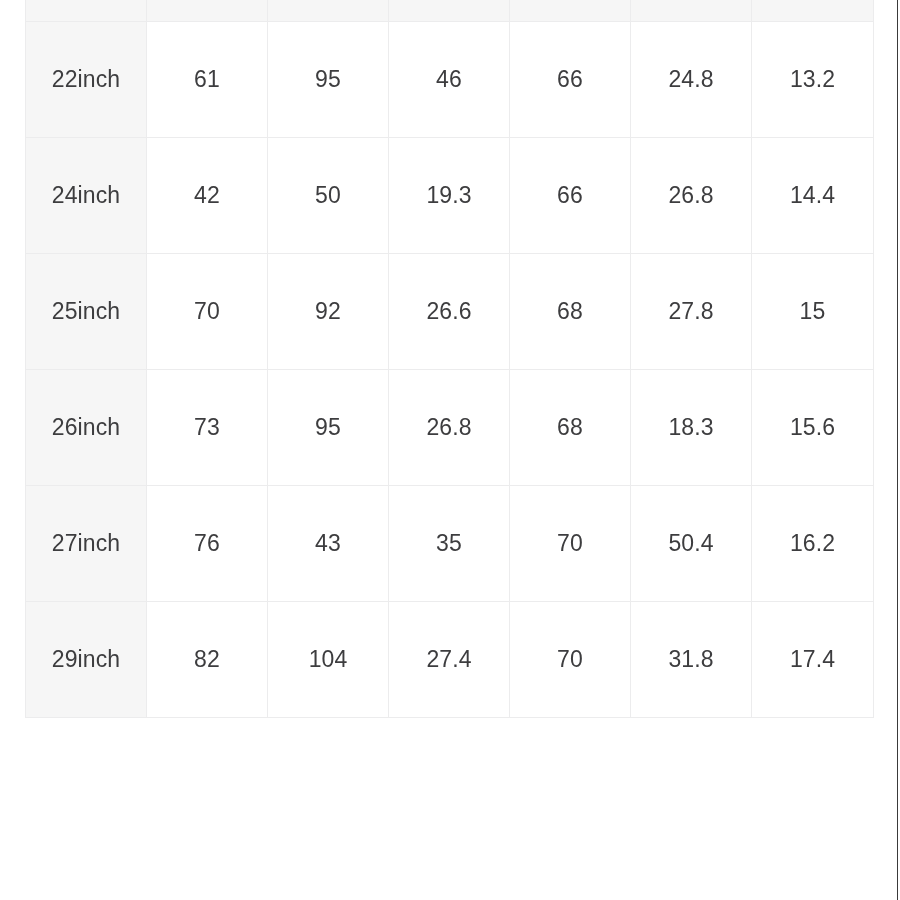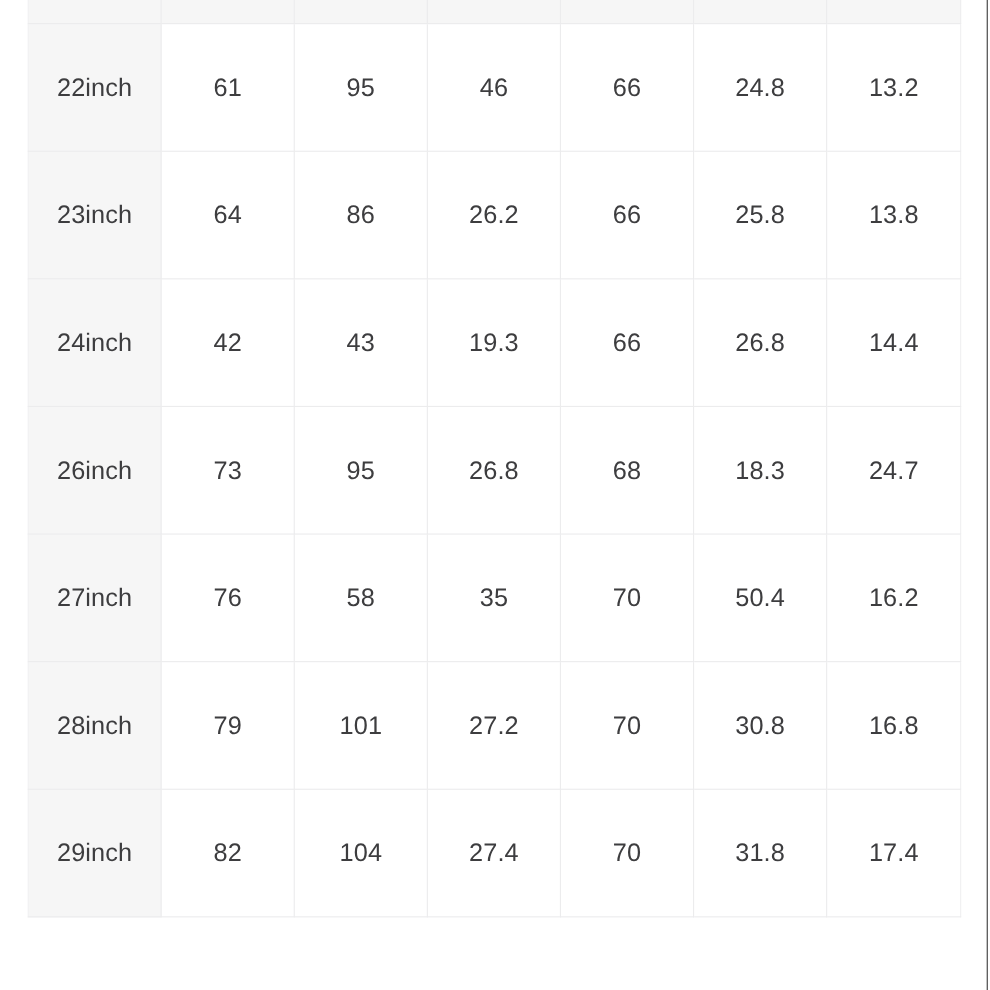--- a/index.html
+++ b/index.html
@@ -107,63 +107,54 @@
           <tr>
             <td class="size-cell">22inch</td>
             <td class="data-cell">61</td>
             <td class="data-cell">95</td>
             <td class="data-cell">46</td>
             <td class="data-cell">66</td>
             <td class="data-cell">24.8</td>
             <td class="data-cell">13.2</td>
           </tr>
           <tr>
-            <td class="size-cell">23inch</td>
-            <td class="data-cell">64</td>
-            <td class="data-cell">86</td>
-            <td class="data-cell">26.2</td>
-            <td class="data-cell">66</td>
-            <td class="data-cell">25.8</td>
-            <td class="data-cell">13.8</td>
-          </tr>
-          <tr>
             <td class="size-cell">24inch</td>
             <td class="data-cell">42</td>
-            <td class="data-cell">43</td>
+            <td class="data-cell">50</td>
             <td class="data-cell">19.3</td>
             <td class="data-cell">66</td>
             <td class="data-cell">26.8</td>
             <td class="data-cell">14.4</td>
+          </tr>
+          <tr>
+            <td class="size-cell">25inch</td>
+            <td class="data-cell">70</td>
+            <td class="data-cell">92</td>
+            <td class="data-cell">26.6</td>
+            <td class="data-cell">68</td>
+            <td class="data-cell">27.8</td>
+            <td class="data-cell">15</td>
           </tr>
           <tr>
             <td class="size-cell">26inch</td>
             <td class="data-cell">73</td>
             <td class="data-cell">95</td>
             <td class="data-cell">26.8</td>
             <td class="data-cell">68</td>
             <td class="data-cell">18.3</td>
-            <td class="data-cell">24.7</td>
+            <td class="data-cell">15.6</td>
           </tr>
           <tr>
             <td class="size-cell">27inch</td>
             <td class="data-cell">76</td>
-            <td class="data-cell">58</td>
+            <td class="data-cell">43</td>
             <td class="data-cell">35</td>
             <td class="data-cell">70</td>
             <td class="data-cell">50.4</td>
             <td class="data-cell">16.2</td>
-          </tr>
-          <tr>
-            <td class="size-cell">28inch</td>
-            <td class="data-cell">79</td>
-            <td class="data-cell">101</td>
-            <td class="data-cell">27.2</td>
-            <td class="data-cell">70</td>
-            <td class="data-cell">30.8</td>
-            <td class="data-cell">16.8</td>
           </tr>
           <tr>
             <td class="size-cell">29inch</td>
             <td class="data-cell">82</td>
             <td class="data-cell">104</td>
             <td class="data-cell">27.4</td>
             <td class="data-cell">70</td>
             <td class="data-cell">31.8</td>
             <td class="data-cell">17.4</td>
           </tr>

